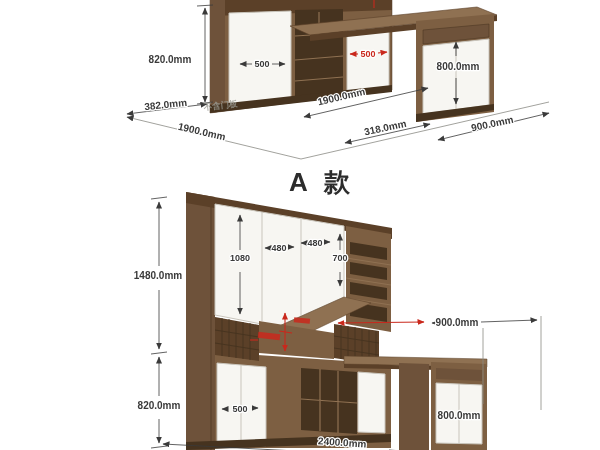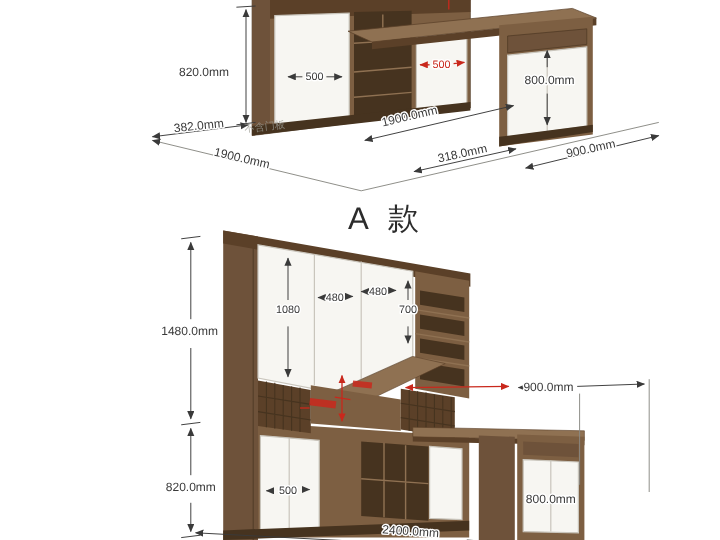--- a/index.html
+++ b/index.html
@@ -1,21 +1,21 @@
 <!DOCTYPE html>
 <html style="--background: #ffffff; --wood: #7d5f42; --wood-mid: #6e523a; --wood-dark: #5b4028; --wood-deep: #46331f; --wood-light: #8f7152; --panel: #f7f6f2; --panel-border: #c9c5bc; --dim: #3a3a3a; --dim-red: #c9281c; --floor-line: #8a8a84; --note: #9a9a92;"><head>
 <meta charset="utf-8">
 <style>
   :root{
     --background:#ffffff; --wood:#7d5f42; --wood-mid:#6e523a; --wood-dark:#5b4028;
     --wood-deep:#46331f; --wood-light:#8f7152; --panel:#f7f6f2; --panel-border:#c9c5bc;
     --dim:#3a3a3a; --dim-red:#c9281c; --floor-line:#8a8a84; --note:#9a9a92;
   }
   html,body{margin:0;padding:0;background:#e9e9e9;font-family:"Liberation Sans",sans-serif;}
-  .canvas{width:600px;height:450px;position:relative;background:var(--background);overflow:hidden;margin:0;}
+  .canvas{width:600px;height:450px;position:relative;background:var(--background);overflow:hidden;margin:0;font-weight:bold;}
   svg{display:block;}
   .dimt{font-family:"Liberation Sans",sans-serif;font-size:10px;fill:var(--dim);
         paint-order:stroke;stroke:#ffffff;stroke-width:2.4px;stroke-linejoin:round;text-anchor:middle;}
   .sm{font-size:9px;}
   .red{fill:var(--dim-red);}
   .note{font-family:"Liberation Sans",sans-serif;font-size:8.5px;fill:var(--note);opacity:.8;
         text-anchor:start;stroke:none;}
   .title{font-family:"Liberation Sans",sans-serif;font-size:26px;fill:#2c2c2c;
          letter-spacing:5px;text-anchor:middle;}
   .dl{stroke:var(--dim);stroke-width:.8;fill:none;}

